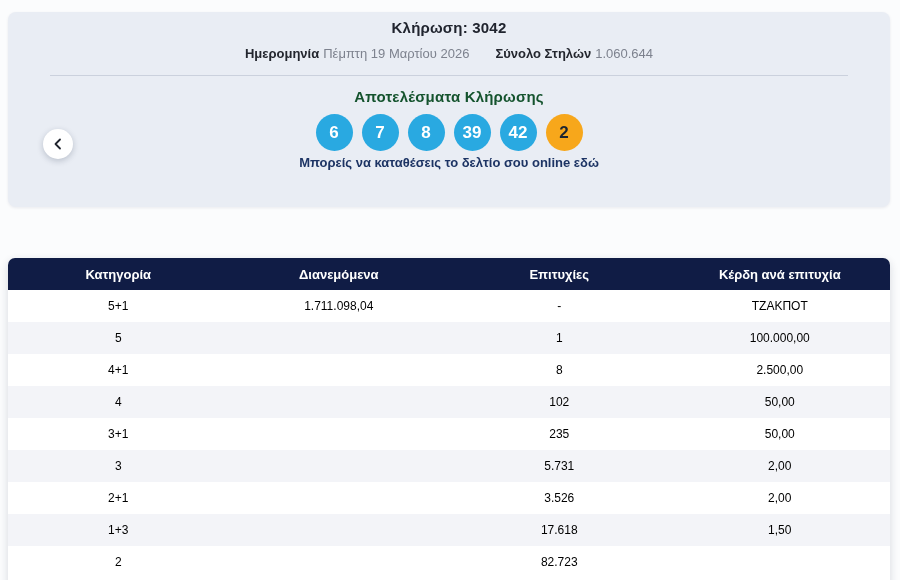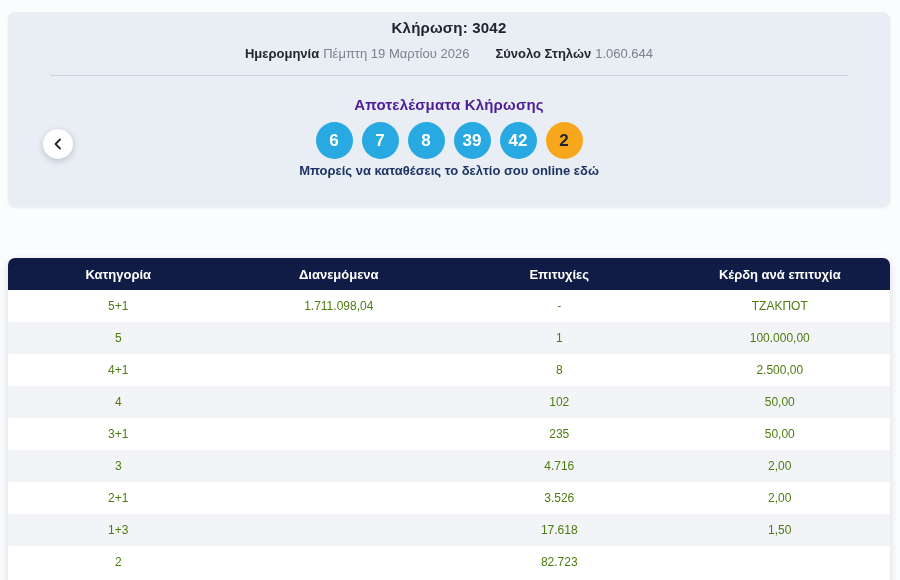--- a/index.html
+++ b/index.html
@@ -32,22 +32,22 @@
     color: #7d828e;
     display: flex; justify-content: center; gap: 26px;
   }
   .draw-meta b { color: #23262e; font-weight: bold; margin-right: 4px; }
   .divider {
     margin: 14px 42px 0 42px;
     border-bottom: 1px solid #cbd1dd;
     height: 0;
   }
   .results-heading {
-    margin-top: 20px;
-    font-size: 15px; font-weight: bold; color: #4c1d95;
+    margin-top: 12px;
+    font-size: 15px; font-weight: bold; color: #14532d;
     line-height: 18px; letter-spacing: 0.2px;
   }
   .balls {
     margin-top: 8px;
     display: flex; justify-content: center; gap: 9px;
   }
   .ball {
     width: 37px; height: 37px;
     border-radius: 50%;
     background: #29a9e1;
@@ -101,21 +101,21 @@
     display: flex; align-items: center; justify-content: center;
   }
   .tbody .trow {
     display: grid;
     grid-template-columns: repeat(4, 1fr);
     height: 32px;
     background: #ffffff;
   }
   .tbody .trow.alt { background: #f3f4f8; }
   .tcell {
-    font-size: 12px; color: #4d7c0f;
+    font-size: 12px; color: #000000;
     display: flex; align-items: center; justify-content: center;
   }
 </style>
 </head>
 <body>
 
 <div class="top-card">
   <div class="draw-title">
     <span>Κλήρωση:</span>
     <span>3042</span>
@@ -185,21 +185,21 @@
       </div>
       <div class="trow">
         <div class="tcell">3+1</div>
         <div class="tcell"></div>
         <div class="tcell">235</div>
         <div class="tcell">50,00</div>
       </div>
       <div class="trow alt">
         <div class="tcell">3</div>
         <div class="tcell"></div>
-        <div class="tcell">4.716</div>
+        <div class="tcell">5.731</div>
         <div class="tcell">2,00</div>
       </div>
       <div class="trow">
         <div class="tcell">2+1</div>
         <div class="tcell"></div>
         <div class="tcell">3.526</div>
         <div class="tcell">2,00</div>
       </div>
       <div class="trow alt">
         <div class="tcell">1+3</div>

